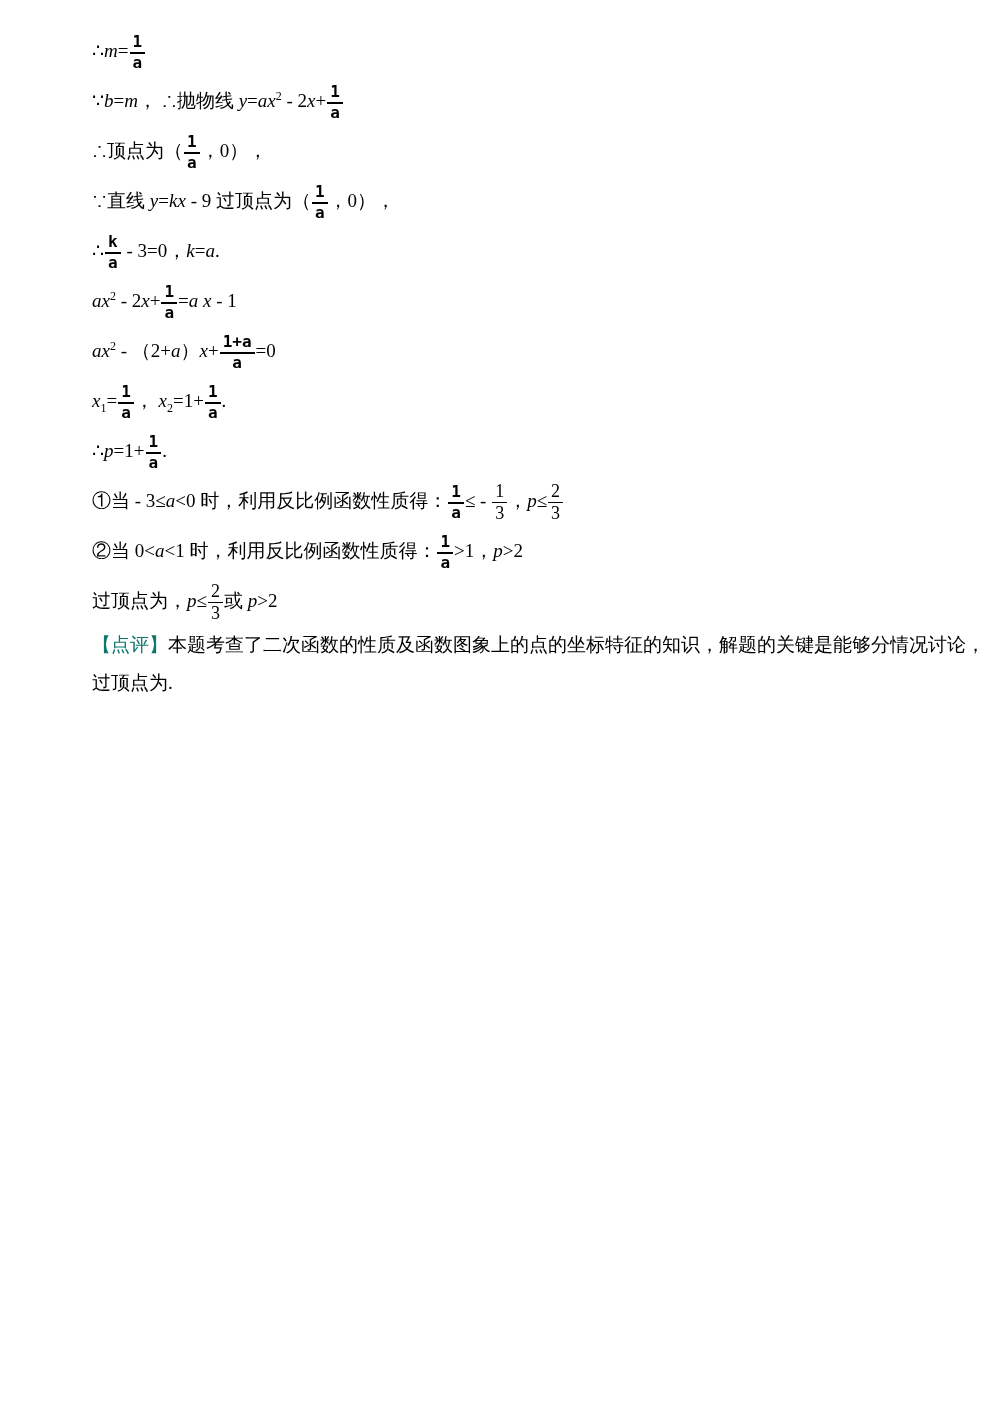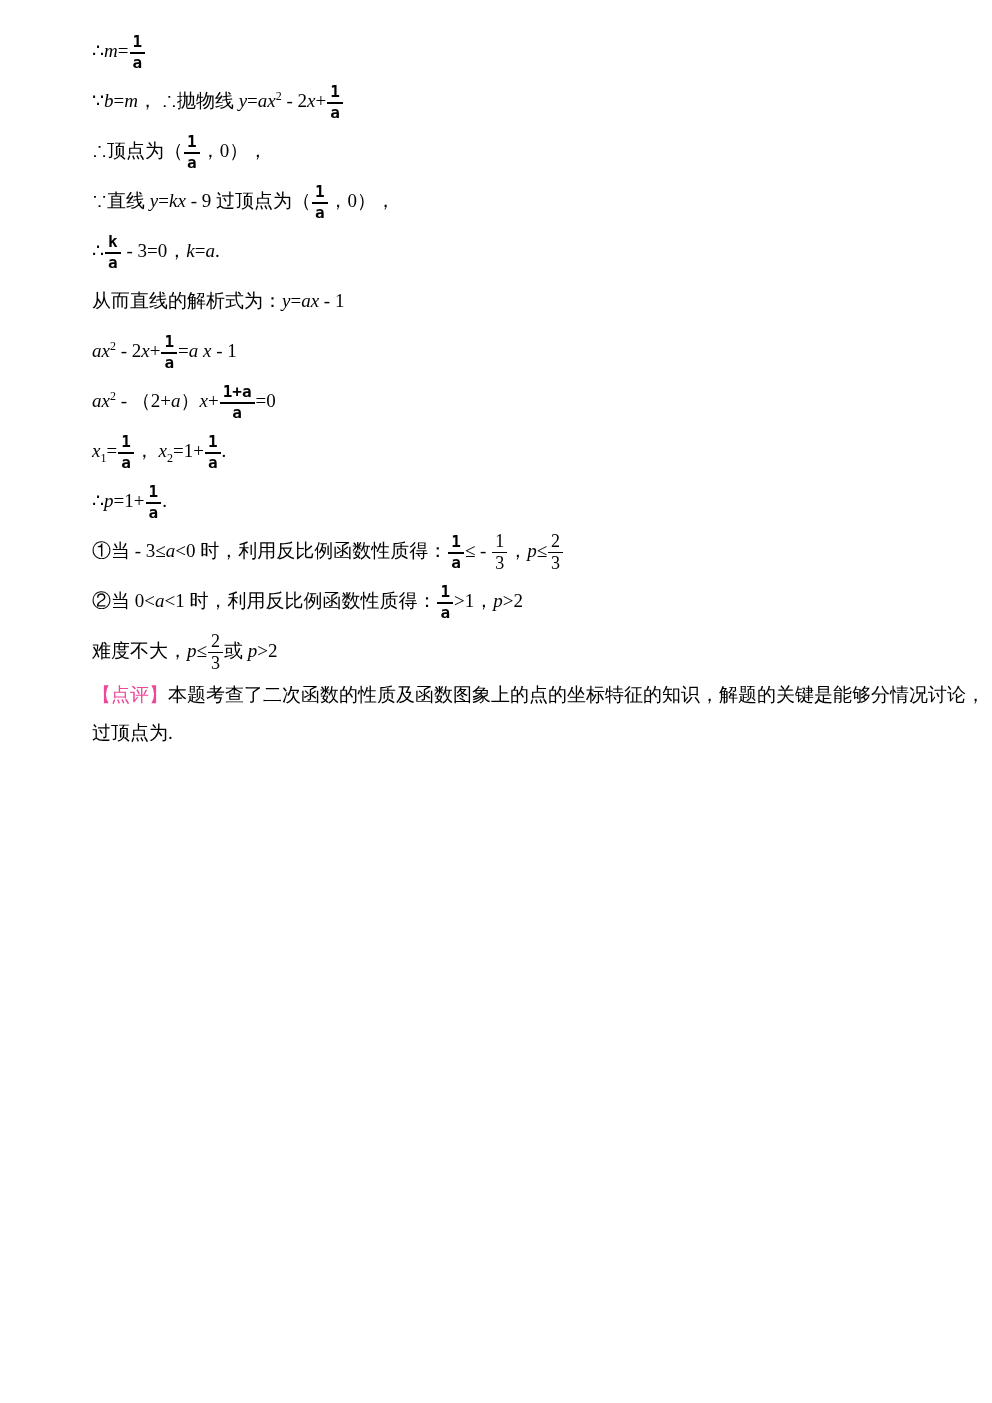--- a/index.html
+++ b/index.html
@@ -78,24 +78,23 @@
 </head>
 <body>
 
 <main class="page">
   <div>
       <div class="line"><span class="text">∴</span><span class="math">m</span><span class="text">=</span><span class="frac mono"><span class="num">1</span><span class="den">a</span></span></div>
       <div class="line"><span class="text">∵</span><span class="math">b</span><span class="text">=</span><span class="math">m</span><span class="text">， ∴抛物线 </span><span class="math">y</span><span class="text">=</span><span class="math">ax</span><span class="sup">2</span><span class="text"> - 2</span><span class="math">x</span><span class="text">+</span><span class="frac mono"><span class="num">1</span><span class="den">a</span></span></div>
       <div class="line"><span class="text">∴顶点为（</span><span class="frac mono"><span class="num">1</span><span class="den">a</span></span><span class="text">，0），</span></div>
       <div class="line"><span class="text">∵直线 </span><span class="math">y</span><span class="text">=</span><span class="math">kx</span><span class="text"> - 9 过顶点为（</span><span class="frac mono"><span class="num">1</span><span class="den">a</span></span><span class="text">，0），</span></div>
       <div class="line"><span class="text">∴</span><span class="frac mono"><span class="num">k</span><span class="den">a</span></span><span class="text"> - 3=0，</span><span class="math">k</span><span class="text">=</span><span class="math">a</span><span class="text">.</span></div>
-      <div class="line"><span class="text">从而直线的解析式为：</span><span class="math">y</span><span class="text">=</span><span class="math">ax</span><span class="text"> - 1</span></div>
       <div class="line"><span class="math">ax</span><span class="sup">2</span><span class="text"> - 2</span><span class="math">x</span><span class="text">+</span><span class="frac mono"><span class="num">1</span><span class="den">a</span></span><span class="text">=</span><span class="math">a x</span><span class="text"> - 1</span></div>
       <div class="line"><span class="math">ax</span><span class="sup">2</span><span class="text"> - （2+</span><span class="math">a</span><span class="text">）</span><span class="math">x</span><span class="text">+</span><span class="frac mono"><span class="num">1+a</span><span class="den">a</span></span><span class="text">=0</span></div>
       <div class="line"><span class="math">x</span><span class="sub">1</span><span class="text">=</span><span class="frac mono"><span class="num">1</span><span class="den">a</span></span><span class="text">， </span><span class="math">x</span><span class="sub">2</span><span class="text">=1+</span><span class="frac mono"><span class="num">1</span><span class="den">a</span></span><span class="text">.</span></div>
       <div class="line"><span class="text">∴</span><span class="math">p</span><span class="text">=1+</span><span class="frac mono"><span class="num">1</span><span class="den">a</span></span><span class="text">.</span></div>
       <div class="line"><span class="text">①当 - 3≤</span><span class="math">a</span><span class="text">&lt;0 时，利用反比例函数性质得：</span><span class="frac mono"><span class="num">1</span><span class="den">a</span></span><span class="text">≤ - </span><span class="frac serif"><span class="num">1</span><span class="den">3</span></span><span class="text">，</span><span class="math">p</span><span class="text">≤</span><span class="frac serif"><span class="num">2</span><span class="den">3</span></span></div>
       <div class="line"><span class="text">②当 0&lt;</span><span class="math">a</span><span class="text">&lt;1 时，利用反比例函数性质得：</span><span class="frac mono"><span class="num">1</span><span class="den">a</span></span><span class="text">&gt;1，</span><span class="math">p</span><span class="text">&gt;2</span></div>
-      <div class="line"><span class="text">难度不大，</span><span class="math">p</span><span class="text">≤</span><span class="frac serif"><span class="num">2</span><span class="den">3</span></span><span class="text">或 </span><span class="math">p</span><span class="text">&gt;2</span></div>
-      <div class="line"><span class="label" style="color: #ec4899;">【点评】</span><span class="text">本题考查了二次函数的性质及函数图象上的点的坐标特征的知识，解题的关键是能够分情况讨论，</span></div>
+      <div class="line"><span class="text">过顶点为，</span><span class="math">p</span><span class="text">≤</span><span class="frac serif"><span class="num">2</span><span class="den">3</span></span><span class="text">或 </span><span class="math">p</span><span class="text">&gt;2</span></div>
+      <div class="line"><span class="label" style="color: #0f766e;">【点评】</span><span class="text">本题考查了二次函数的性质及函数图象上的点的坐标特征的知识，解题的关键是能够分情况讨论，</span></div>
       <div class="line"><span class="text">过顶点为.</span></div>
     </div>
 </main>
 
 </body></html>

